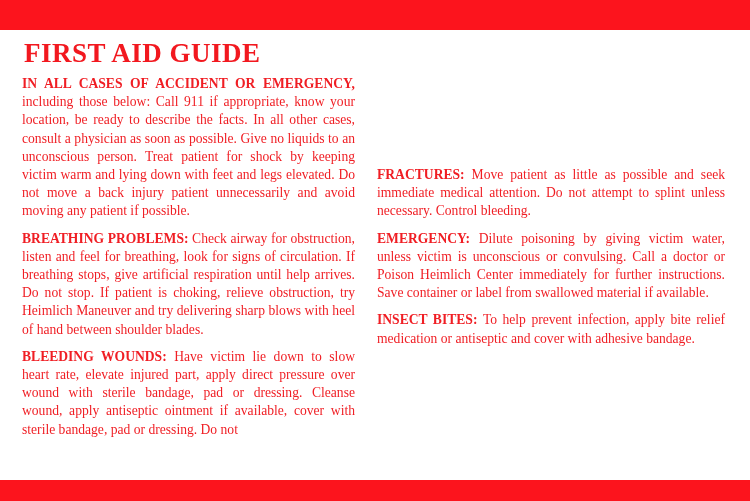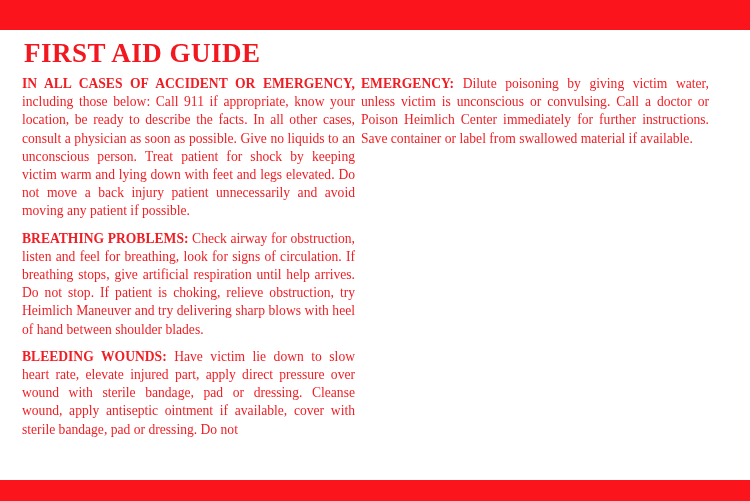--- a/index.html
+++ b/index.html
@@ -35,21 +35,22 @@
     margin: 8px 0 6px 2px;
     font-size: 27px;
     font-weight: bold;
     color: #f2181f;
     letter-spacing: 0.5px;
     line-height: 31px;
   }
 
   .columns {
     display: flex;
-    gap: 6px;
+    gap: 22px;
+    align-items: center;
   }
   .col {
     text-align: justify;
     color: #f01e24;
     font-size: 13.6px;
     line-height: 18.2px;
   }
   .col-left  { width: 333px; }
   .col-right { width: 348px; }
 
@@ -73,21 +74,23 @@
 
     <div class="columns">
 
       <div class="col col-left">
         <p class="para"><span class="heading">IN ALL CASES OF ACCIDENT OR EMERGENCY,</span><span class="body-text">including those below: Call 911 if appropriate, know your location, be ready to describe the facts. In all other cases, consult a physician as soon as possible. Give no liquids to an unconscious person. Treat patient for shock by keeping victim warm and lying down with feet and legs elevated. Do not move a back injury patient unnecessarily and avoid moving any patient if possible.</span></p>
         <p class="para"><span class="heading">BREATHING PROBLEMS:</span><span class="body-text">Check airway for obstruction, listen and feel for breathing, look for signs of circulation. If breathing stops, give artificial respiration until help arrives. Do not stop. If patient is choking, relieve obstruction, try Heimlich Maneuver and try delivering sharp blows with heel of hand between shoulder blades.</span></p>
         <p class="para"><span class="heading">BLEEDING WOUNDS:</span><span class="body-text">Have victim lie down to slow heart rate, elevate injured part, apply direct pressure over wound with sterile bandage, pad or dressing. Cleanse wound, apply antiseptic ointment if available, cover with sterile bandage, pad or dressing. Do not</span></p>
       </div>
 
       <div class="col col-right">
+        <p class="para"><span class="heading">FRACTURES:</span><span class="body-text">Move patient as little as possible and seek immediate medical attention. Do not attempt to splint unless necessary. Control bleeding.</span></p>
         <p class="para"><span class="heading">EMERGENCY:</span><span class="body-text">Dilute poisoning by giving victim water, unless victim is unconscious or convulsing. Call a doctor or Poison Heimlich Center immediately for further instructions. Save container or label from swallowed material if available.</span></p>
+        <p class="para"><span class="heading">INSECT BITES:</span><span class="body-text">To help prevent infection, apply bite relief medication or antiseptic and cover with adhesive bandage.</span></p>
       </div>
 
     </div>
   </div>
 
   <div class="bar bar-bottom" style="background: rgb(252, 20, 29);"></div>
 
 </div>
 
 </body></html>

